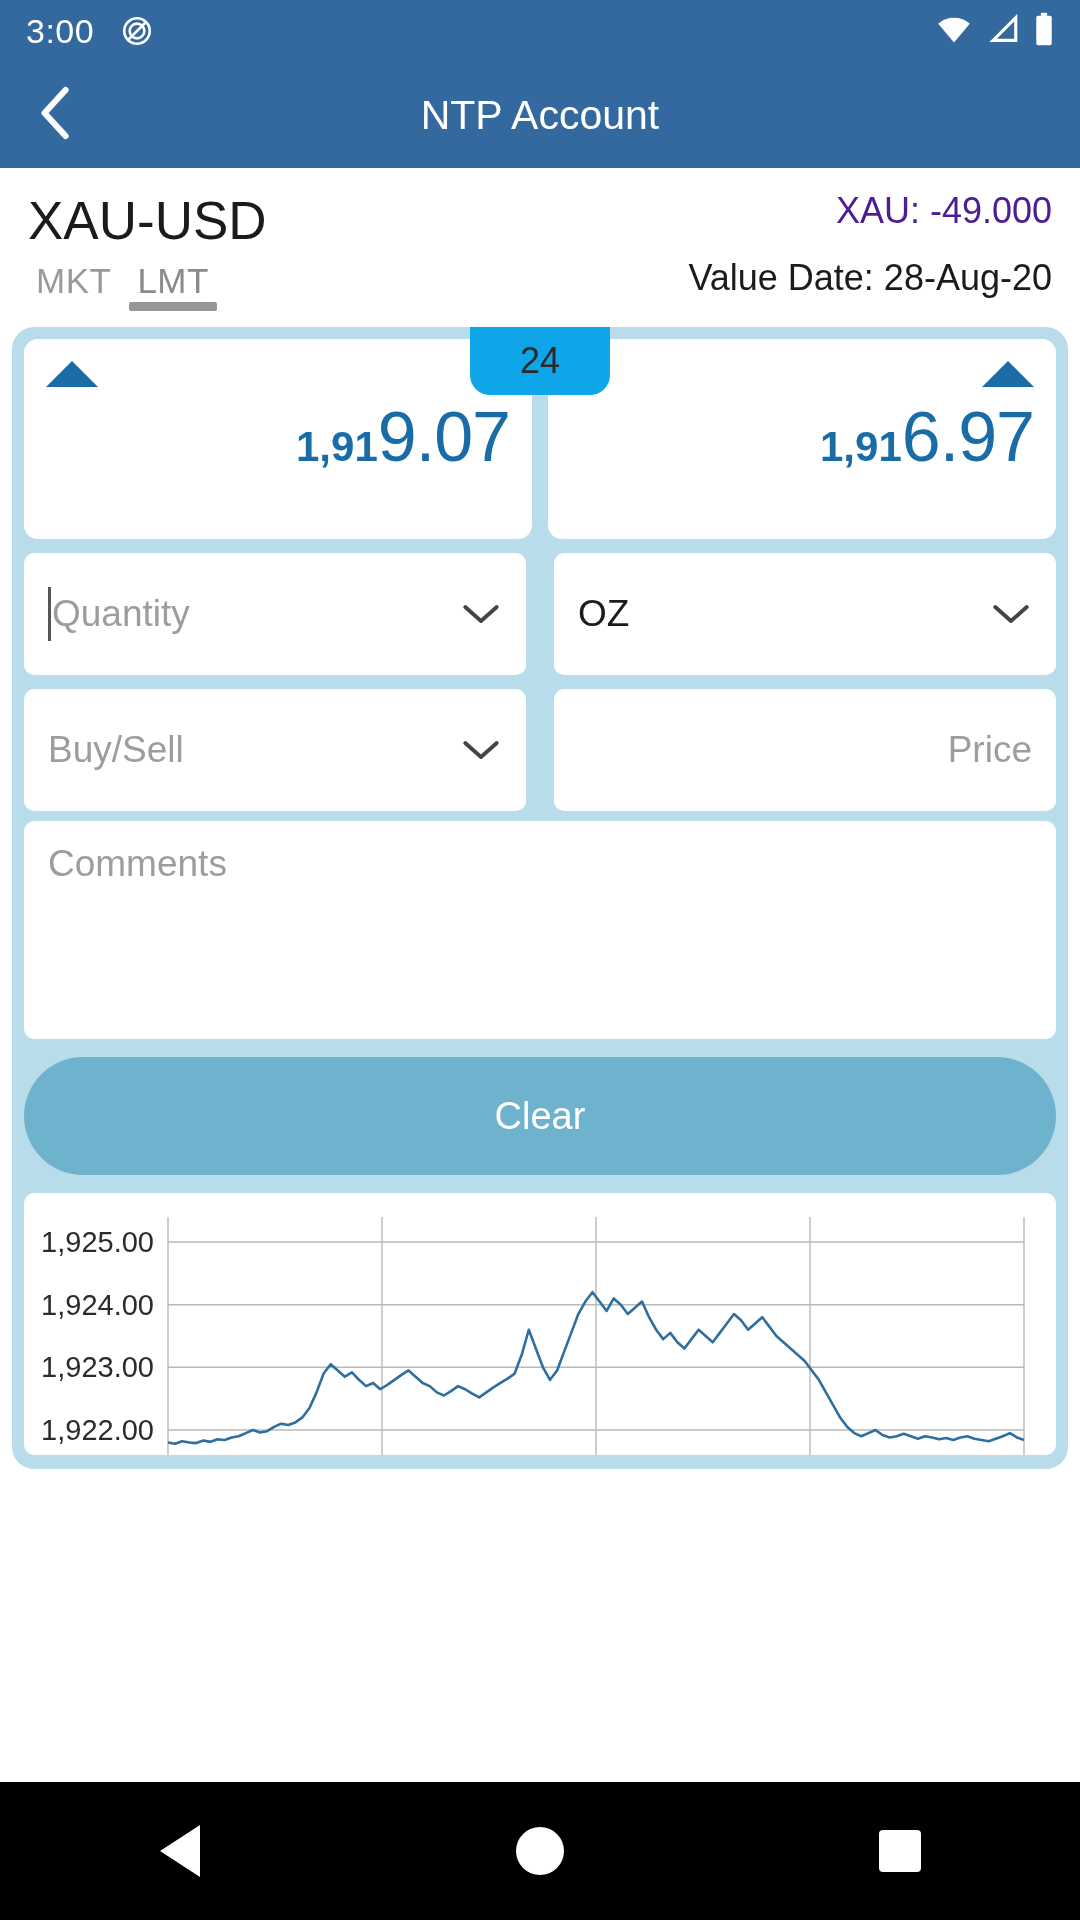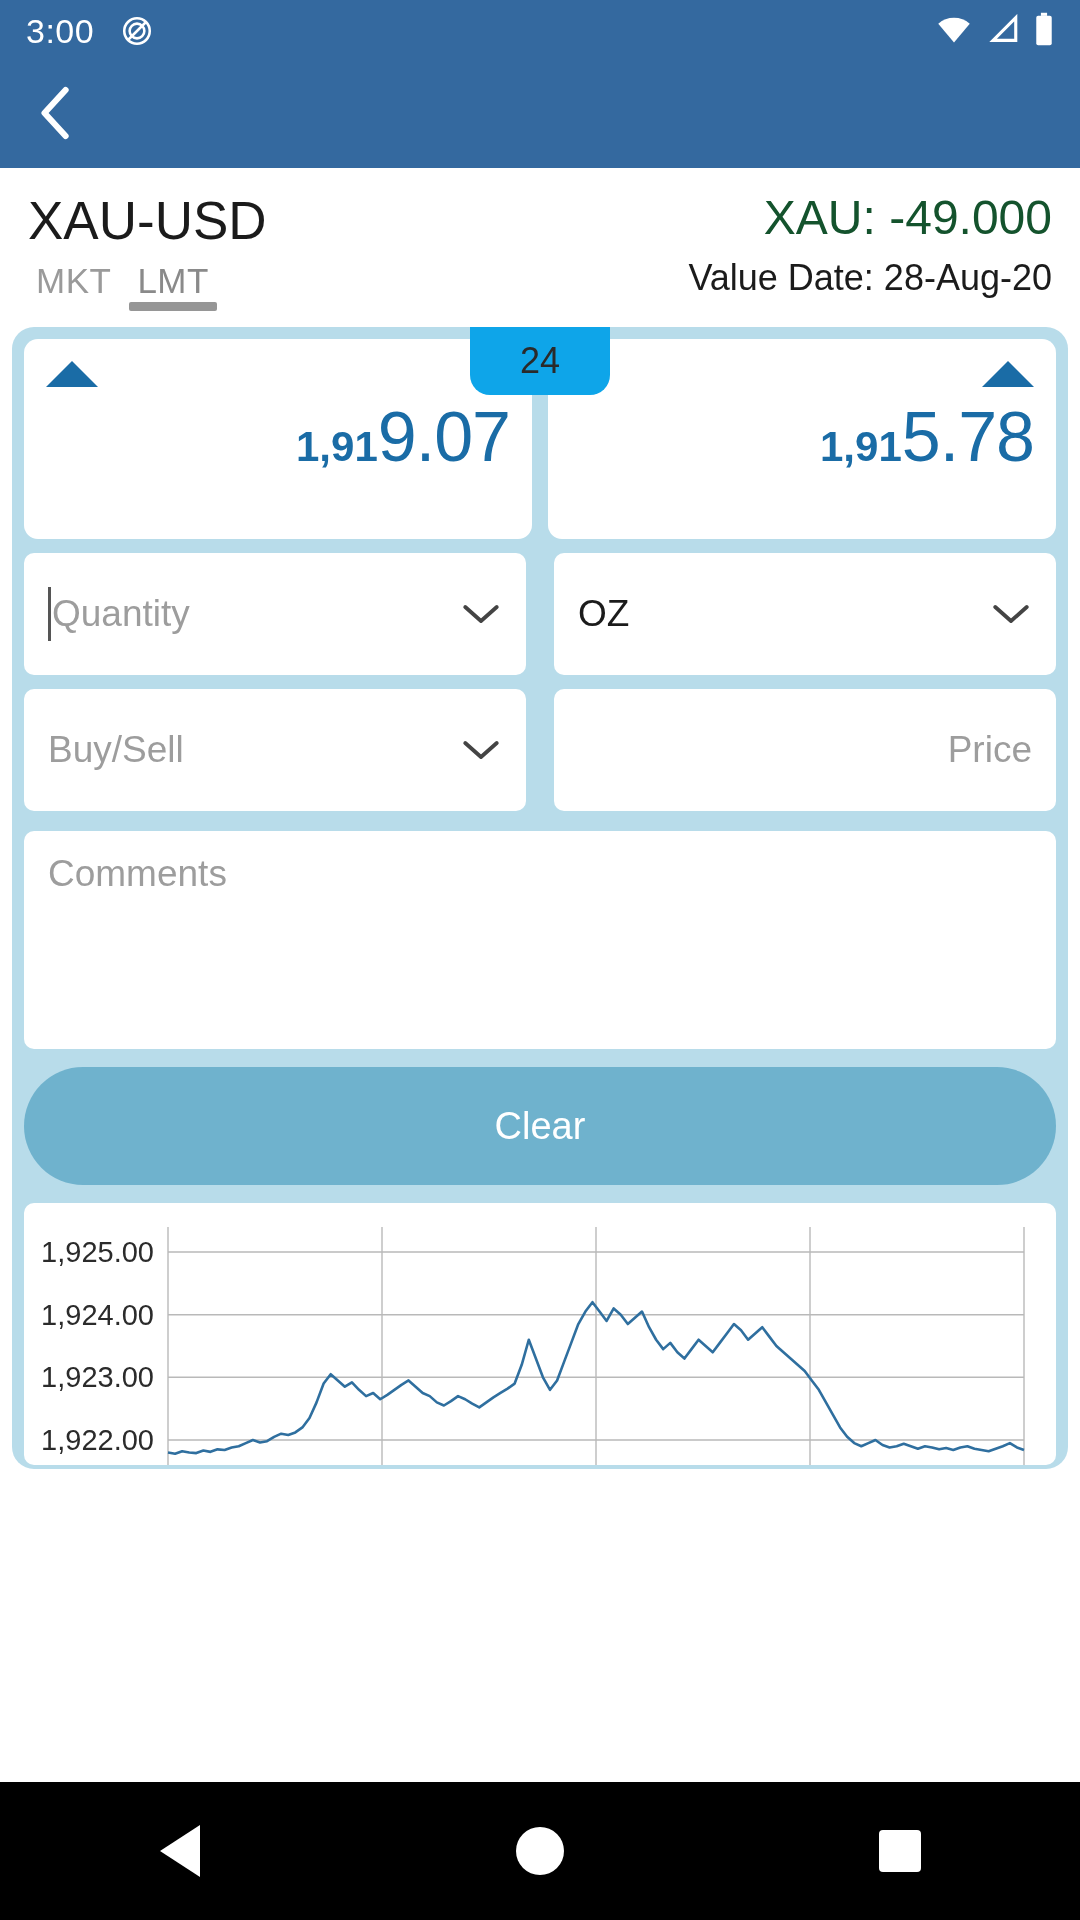--- a/index.html
+++ b/index.html
@@ -35,21 +35,21 @@
     position: absolute; left: 0; right: 0; text-align: center;
     font-size: 41px; font-weight: 400; pointer-events: none;
   }
 
   
   .instrument-row {
     display: flex; align-items: flex-start; justify-content: space-between;
     padding: 22px 28px 0 28px;
   }
   .symbol { font-size: 53px; color: #1b1b1b; }
-  .position { font-size: 48px; color: #14532d; }
+  .position { font-size: 36px; color: #4c1d95; }
 
   .tab-row {
     display: flex; align-items: flex-end; justify-content: space-between;
     padding: 6px 28px 0 28px;
   }
   .tabs { display: flex; align-items: flex-end; gap: 26px; margin-left: 8px; }
   .tab {
     font-size: 35px; color: #9a9a9a; padding-bottom: 10px;
     cursor: pointer; position: relative; letter-spacing: .5px;
   }
@@ -117,21 +117,21 @@
   .field-text.filled { color: #1b1b1b; }
   .field-text.right { margin-left: auto; text-align: right; }
   .caret {
     width: 3px; height: 54px; background: #555;
     margin-right: 1px;
   }
   .chev { margin-left: auto; display: flex; align-items: center; }
 
   .comments {
     background: #fff; border-radius: 10px;
-    height: 218px; margin-top: 20px; padding: 22px 24px;
+    height: 218px; margin-top: 10px; padding: 22px 24px;
   }
   .comments .ph { font-size: 37px; color: #9d9d9d; }
 
   .btn-row { display: flex; gap: 16px; margin-top: 18px; }
   .btn {
     flex: 1; height: 118px; border-radius: 59px;
     background: #6fb2cd; color: #fff;
     display: flex; align-items: center; justify-content: center;
     font-size: 38px; cursor: pointer; border: none;
     font-family: "Liberation Sans", sans-serif;
@@ -191,20 +191,21 @@
   </div>
 
   <div class="appbar">
     <div class="back-btn">
       <span>
         <svg width="46" height="58" viewBox="0 0 24 30">
           <path d="M17 3 L6 15 L17 27" fill="none" stroke="#fff" stroke-width="3.2" stroke-linecap="round" stroke-linejoin="round"></path>
         </svg>
       </span>
     </div>
+    <div class="appbar-title">NTP Account</div>
   </div>
 
   <div class="instrument-row">
     <div class="symbol">XAU-USD</div>
     <div class="position">XAU: -49.000</div>
   </div>
 
   <div class="tab-row">
     <div class="tabs">
       <div class="tab">MKT</div>
@@ -223,21 +224,21 @@
           <span class="arrow-up"></span>
           <span class="price">
             <span class="small">1,91</span>
               <span class="big">9.07</span>
           </span>
         </div>
         <div class="quote-cell ask">
           <span class="arrow-up"></span>
           <span class="price">
             <span class="small">1,91</span>
-              <span class="big">5.78</span>
+              <span class="big">6.97</span>
           </span>
         </div>
       </div>
     </div>
 
     <div class="field-row">
       <div class="field half">
         <span class="caret"></span>
         <span class="field-text">Quantity</span>
         <span class="chev">

